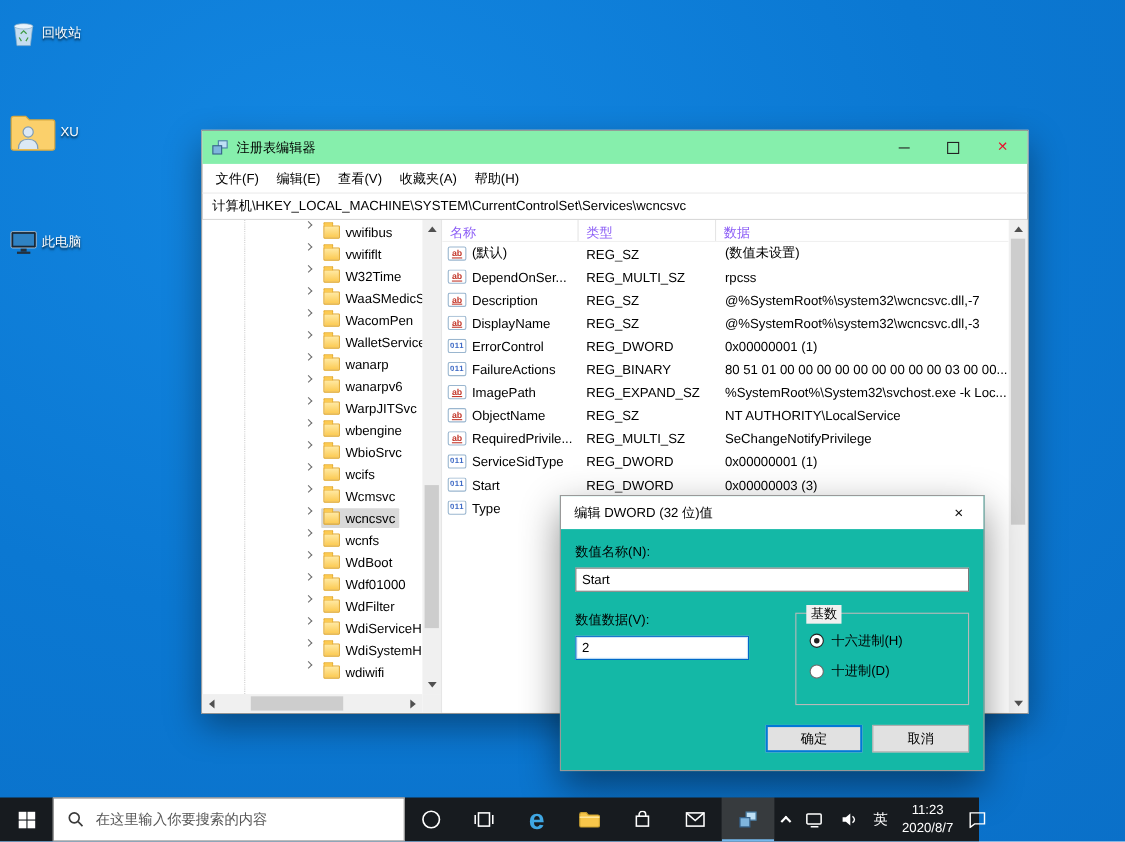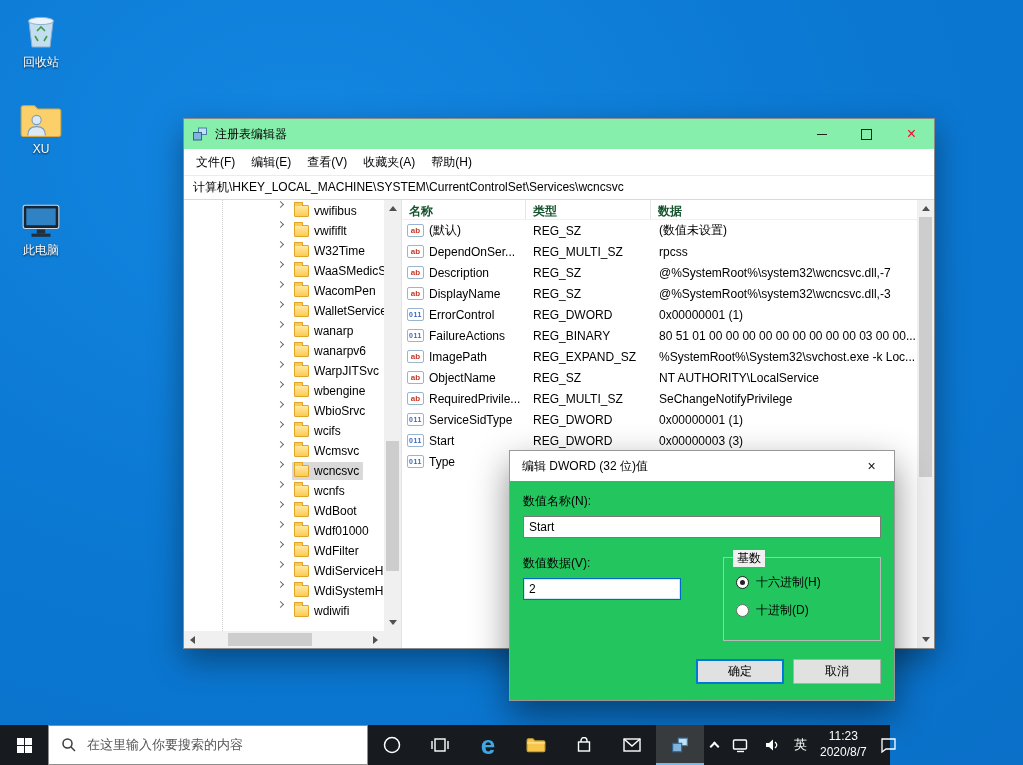--- a/index.html
+++ b/index.html
@@ -4,21 +4,21 @@
 <style>
   * { margin:0; padding:0; box-sizing:border-box; }
   html,body { width:1023px; height:765px; overflow:hidden; }
   body {
     font-family:"Liberation Sans","DejaVu Sans",sans-serif;
     font-size:12px; color:#000; position:relative;
     background:radial-gradient(120% 120% at 30% 20%, #1387e2 0%, #0b78d2 45%, #0a6ec6 100%);
   }
 
   
-  .desk-icon { position:absolute; width:66px; display:flex; flex-direction:column; align-items:center; gap:3px; z-index:1; }
+  .desk-icon { position:absolute; width:66px; display:flex; flex-direction:row; align-items:center; gap:3px; z-index:1; }
   .desk-icon .lbl { color:#fff; text-shadow:0 1px 2px rgba(0,0,0,.8); font-size:12px; white-space:nowrap; }
   #icon-recycle { left:8px; top:9px; }
   #icon-xu      { left:8px; top:101px; }
   #icon-pc      { left:8px; top:201px; }
 
   
   .win { position:absolute; left:183px; top:118px; width:752px; height:531px; background:#fff;
          border:1px solid #8a8a8a; box-shadow:0 12px 30px rgba(0,0,0,.38); display:flex; flex-direction:column; z-index:10; }
   .titlebar { flex:0 0 30px; display:flex; align-items:center; background:#86efac; }
   .titlebar .app-icon { margin-left:8px; display:flex; }
@@ -64,35 +64,35 @@
   .tri-down  { width:0; height:0; border-left:4px solid transparent; border-right:4px solid transparent; border-top:5px solid #505050; }
   .tri-left  { width:0; height:0; border-top:4px solid transparent; border-bottom:4px solid transparent; border-right:5px solid #505050; }
   .tri-right { width:0; height:0; border-top:4px solid transparent; border-bottom:4px solid transparent; border-left:5px solid #505050; }
   .thumb-v { position:absolute; left:2px; right:2px; background:#cdcdcd; }
   .thumb-h { position:absolute; top:2px; bottom:2px; background:#cdcdcd; }
 
   
   .list-pane { flex:1; position:relative; min-width:0; background:#fff; }
   .list-scroll { position:absolute; left:0; top:0; right:17px; bottom:0; overflow:hidden; }
   .list-header { height:20px; display:flex; border-bottom:1px solid #f0f0f0; }
-  .col-h { border-right:1px solid #e5e5e5; padding:3px 0 0 7px; color:#14532d;font-weight:bold; }
+  .col-h { border-right:1px solid #e5e5e5; padding:3px 0 0 7px; color:#8b5cf6; }
   .col-h:nth-of-type(1){ width:124px; }
   .col-h:nth-of-type(2){ width:125px; }
   .col-h:nth-of-type(3){ flex:1; border-right:none; }
   .list-row { height:21px; display:flex; align-items:center; }
   .cell-name { width:124px; display:flex; align-items:center; gap:5px; padding-left:5px; white-space:nowrap; overflow:hidden; }
   .cell-type { width:125px; padding-left:7px; white-space:nowrap; overflow:hidden; }
   .cell-data { flex:1; padding-left:8px; white-space:nowrap; overflow:hidden; }
   .vicon { width:17px; height:13px; border:1px solid #9ab6cf; border-radius:2px; font-size:8px; font-weight:700;
            display:flex; align-items:center; justify-content:center; background:#fff; flex:0 0 auto; }
-  .vicon.k-string { color:#c43a2e; }
+  .vicon.k-string { color:#c43a2e;text-decoration:underline; }
   .vicon.k-dword  { color:#3a67c4; font-size:7px; letter-spacing:.5px; }
 
   
-  .dlg { position:absolute; left:509px; top:450px; width:386px; height:251px; background:#22c55e;
+  .dlg { position:absolute; left:509px; top:450px; width:386px; height:251px; background:#14b8a6;
          border:1px solid #999; box-shadow:0 14px 34px rgba(0,0,0,.45); z-index:20; display:flex; flex-direction:column; }
   .dlg-title { flex:0 0 30px; background:#fff; display:flex; align-items:center; }
   .dlg-title .t { margin-left:12px; flex:1; }
   .dlg-close { width:45px; height:30px; display:flex; align-items:center; justify-content:center; font-size:14px; color:#111; }
   .dlg-body { padding:12px 13px 0; }
   .fld-label { margin-bottom:6px; }
   .inp-name { width:100%; height:22px; border:1px solid #7a7a7a; background:#fff; padding:0 5px;
               font:12px "Liberation Sans","DejaVu Sans",sans-serif; }
   .mid-row { display:flex; margin-top:17px; }
   .left-col { flex:1; }

